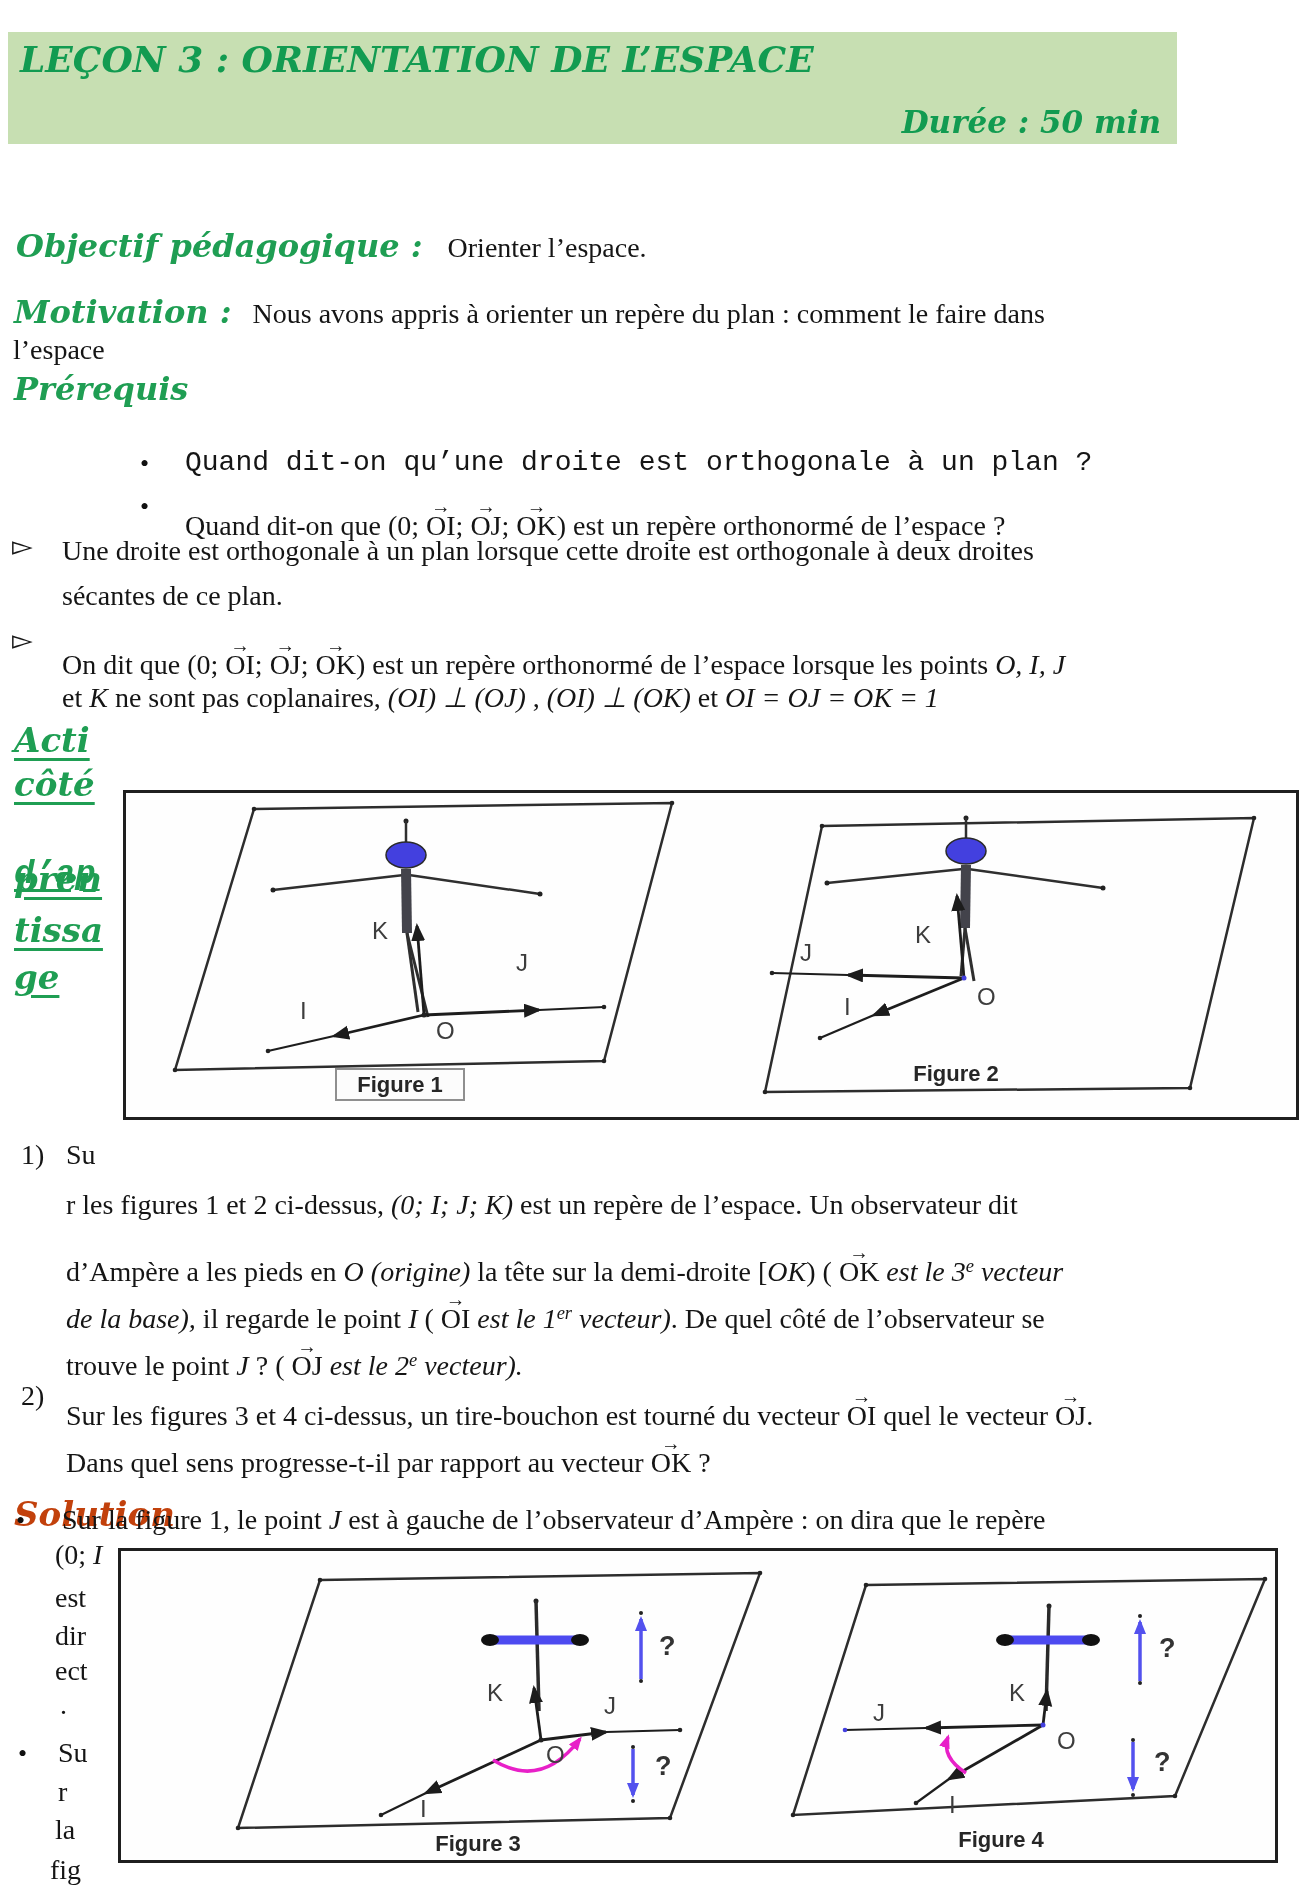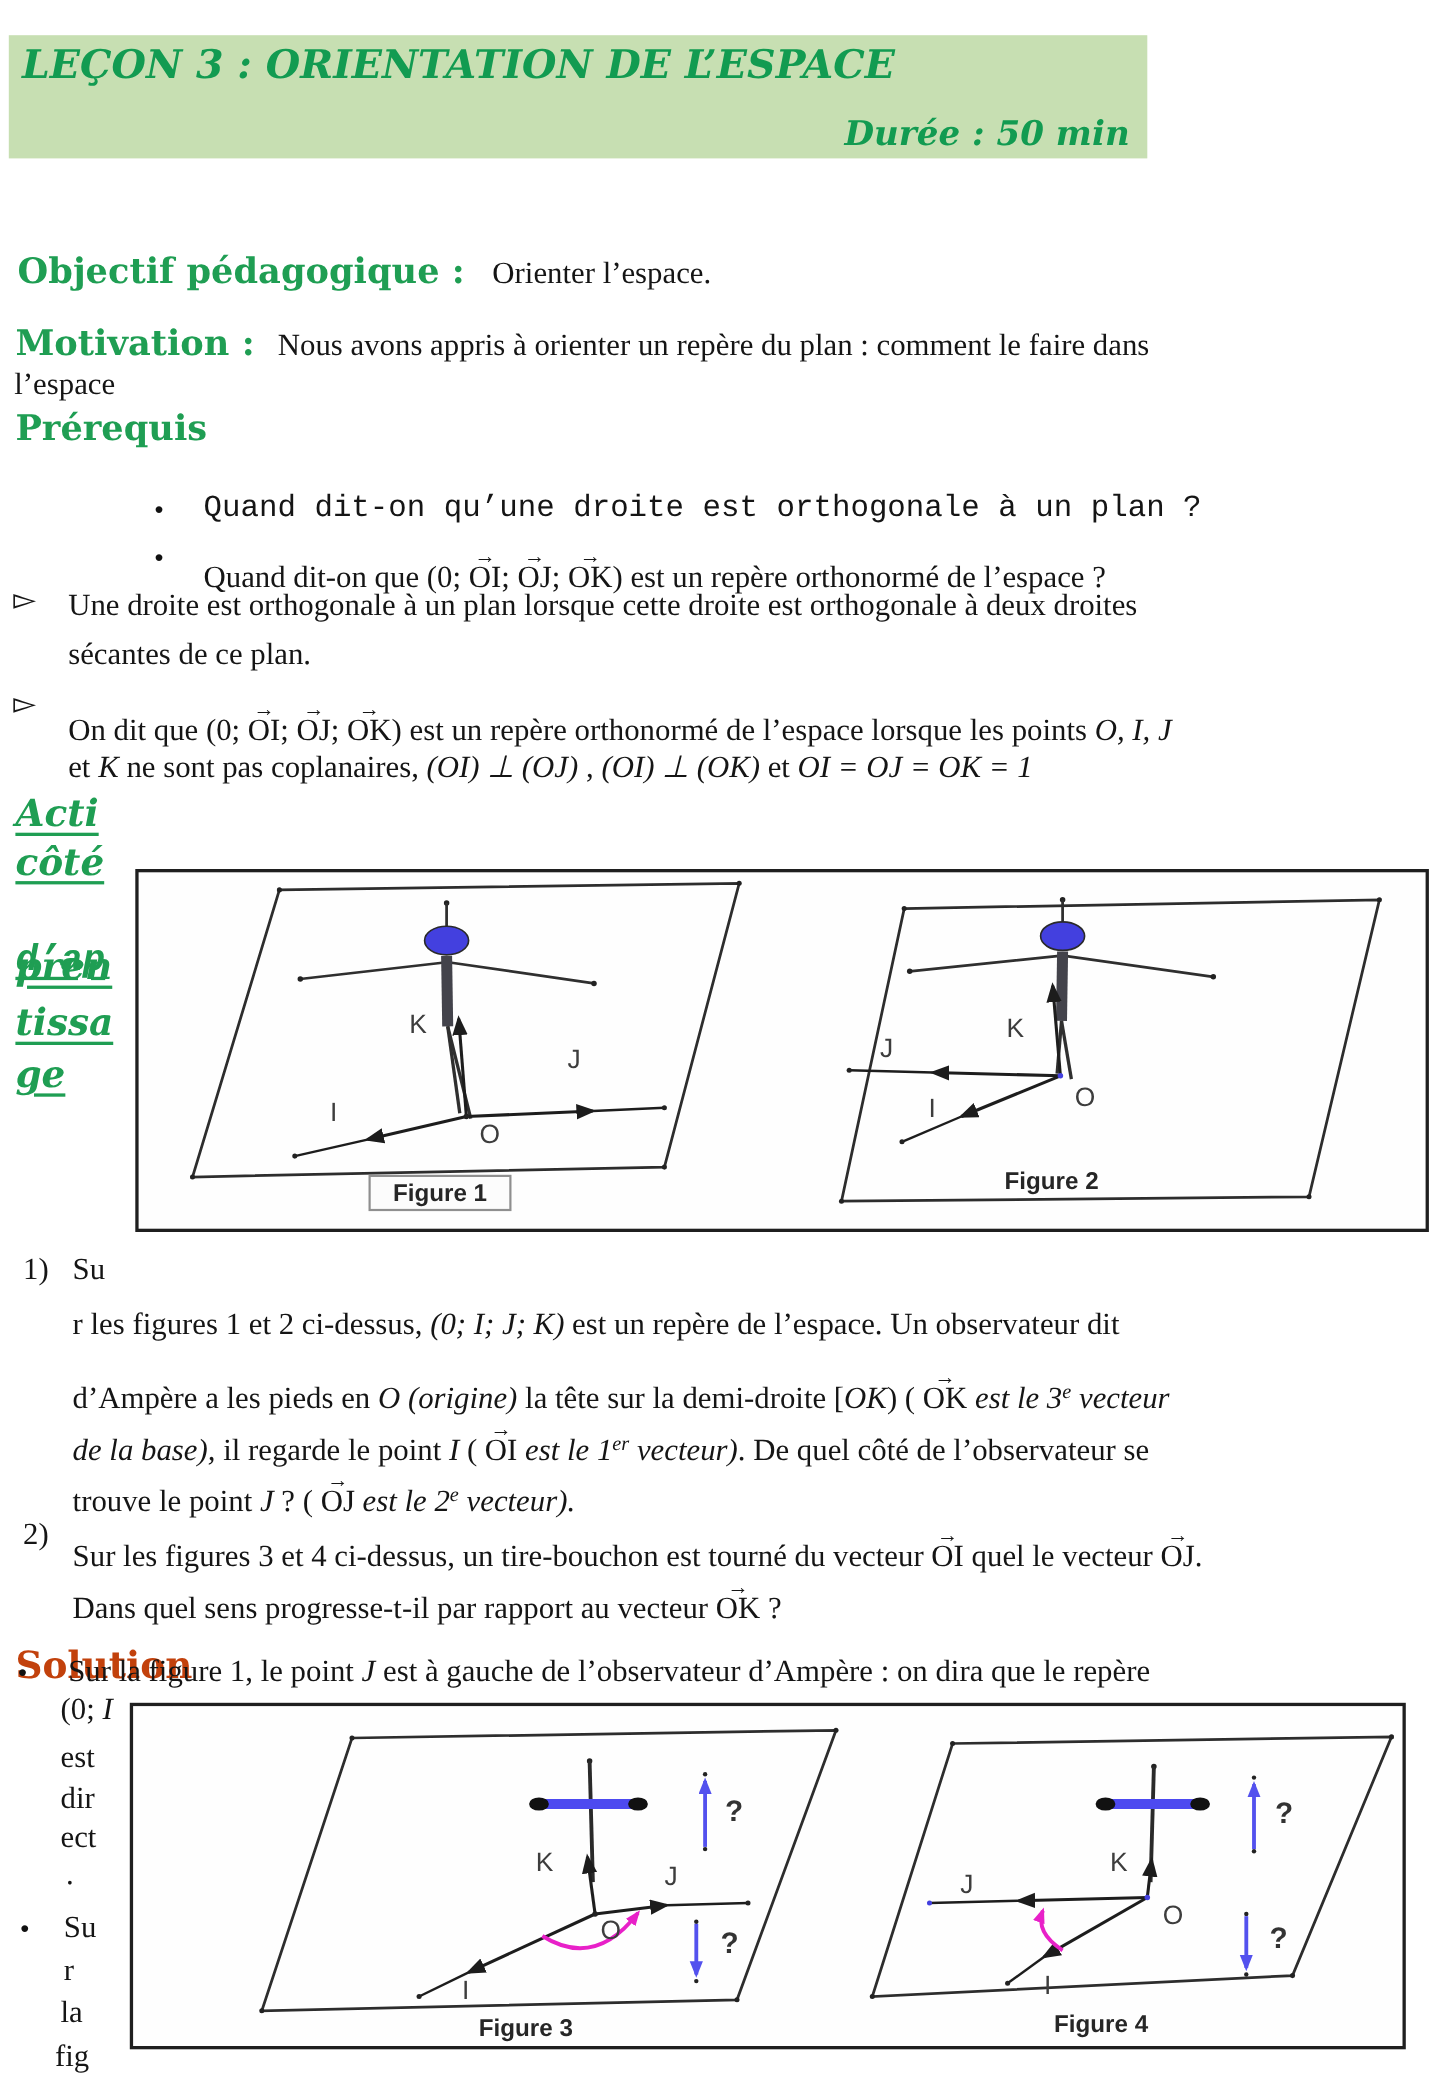--- a/index.html
+++ b/index.html
@@ -1,31 +1,31 @@
 <!DOCTYPE html>
 <html><head>
 <meta charset="utf-8">
 <style>
   html,body{margin:0;padding:0;}
   body{width:1312px;height:1899px;position:relative;background:#ffffff;
        font-family:"Liberation Serif",serif;color:#151515;overflow:hidden;}
   .ln{position:absolute;white-space:nowrap;font-size:28px;line-height:38px;color:#151515;}
-  .h{position:absolute;font-family:"DejaVu Serif",serif;font-weight:bold;
+  .h{position:absolute;font-family:"DejaVu Serif",serif;font-style:italic;font-weight:bold;
      color:#1f9e53;font-size:32px;white-space:nowrap;}
   .inlineh{position:static;display:inline;}
   .it{font-style:italic;}
   .sup{font-style:italic;font-size:0.66em;vertical-align:0.5em;}
   .vec{display:inline-block;position:relative;line-height:1.05;margin-top:24px;}
   .vec::after{content:"\2192";position:absolute;left:0;top:-0.72em;width:100%;text-align:center;
               font-size:0.7em;font-style:normal;letter-spacing:0;}
   .bg{position:absolute;font-size:26px;color:#111;}
   .ag{position:absolute;font-family:"DejaVu Sans",sans-serif;font-size:27px;color:#161616;}
   .act{position:absolute;left:14px;font-family:"DejaVu Serif",serif;font-style:italic;font-weight:bold;
        color:#1f9e53;font-size:34px;text-decoration:underline;text-underline-offset:6px;white-space:nowrap;}
-  .banner{position:absolute;left:8px;top:32px;width:1035px;height:112px;background:#c7dfb2;}
+  .banner{position:absolute;left:8px;top:32px;width:1169px;height:112px;background:#c7dfb2;}
   .banner-title{position:absolute;left:12px;top:6px;font-family:"DejaVu Serif",serif;font-style:italic;
                 font-weight:bold;font-size:36px;color:#129b51;white-space:nowrap;}
   .banner-duration{position:absolute;right:16px;bottom:4px;font-family:"DejaVu Serif",serif;
                    font-style:italic;font-weight:bold;font-size:31px;color:#129b51;white-space:nowrap;}
   .figbox{position:absolute;border:3px solid #1f1f1f;background:#fefefe;}
   .figsvg{position:absolute;left:0;top:0;}
   .axl{font-family:"Liberation Sans",sans-serif;font-size:24px;fill:#3d3d3d;}
   .cap{font-family:"Liberation Sans",sans-serif;font-weight:bold;font-size:22px;fill:#262626;}
   .qm{font-family:"Liberation Sans",sans-serif;font-weight:bold;font-size:27px;fill:#333333;}
   .sol{color:#c2410c;margin-top:39px;}

